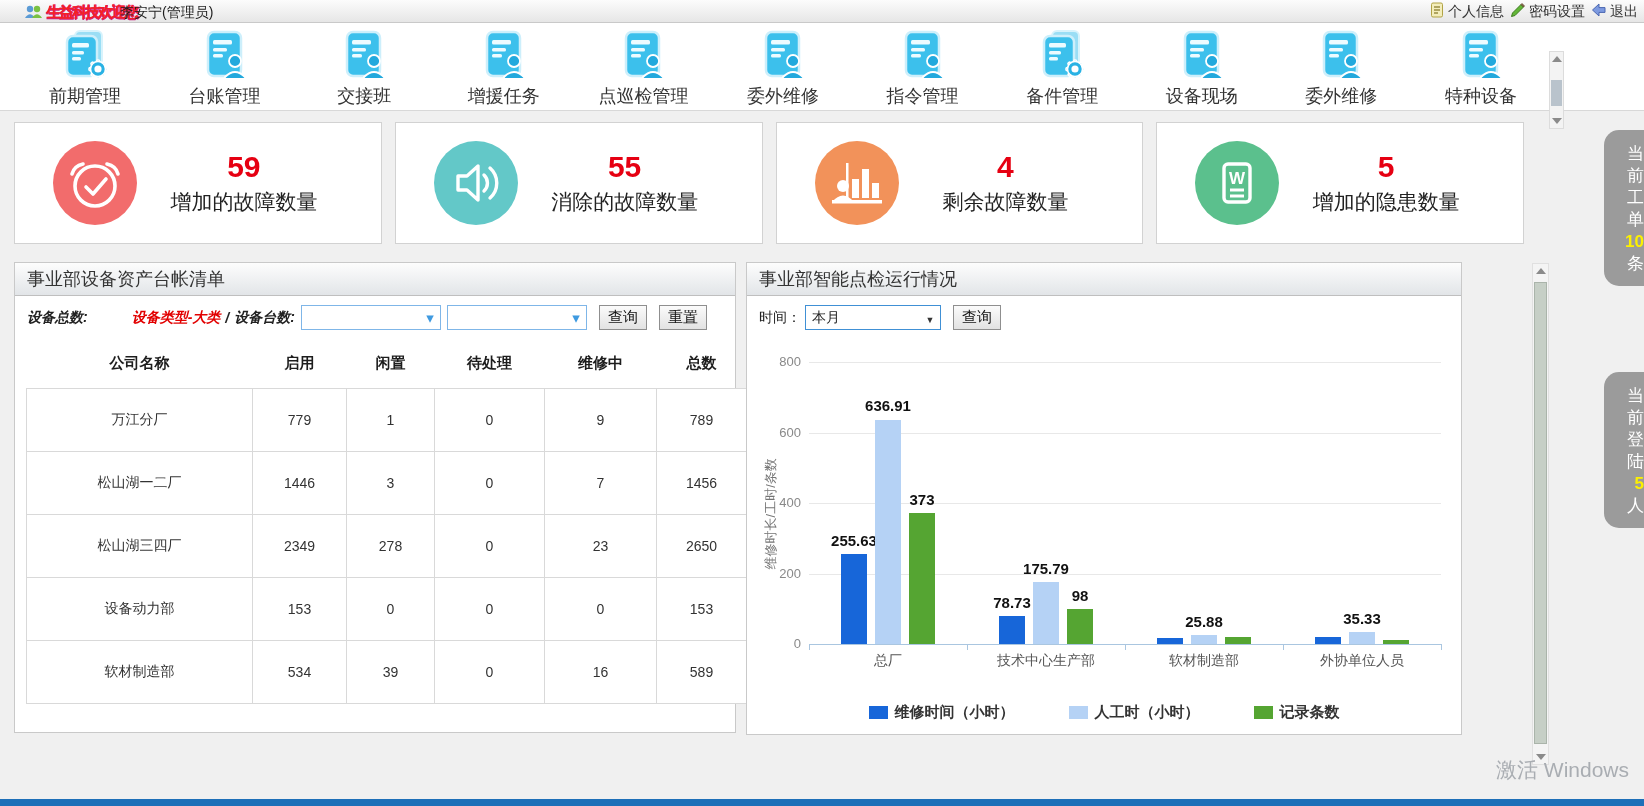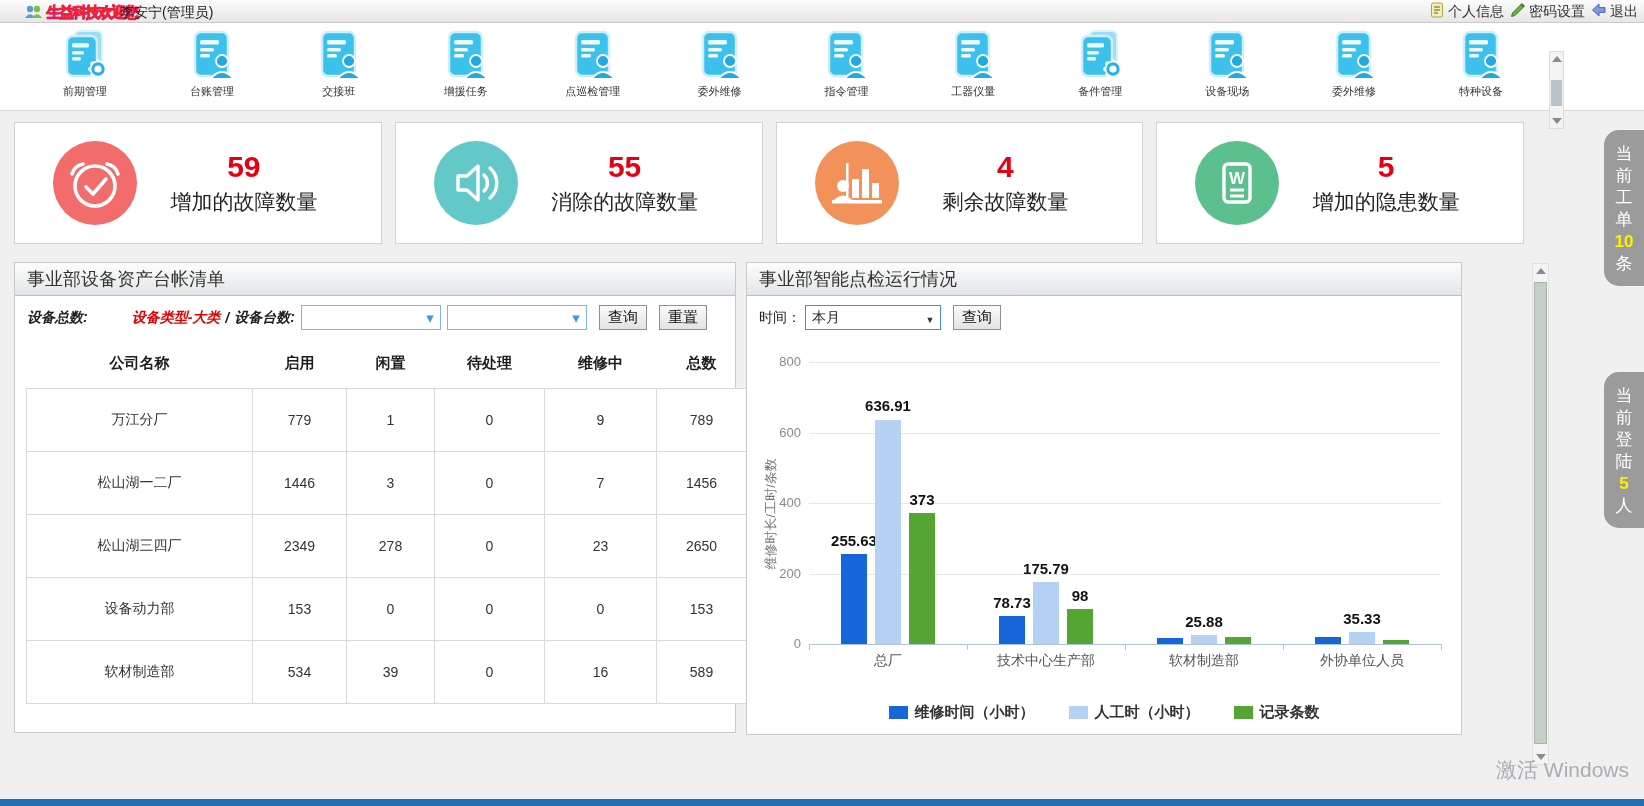--- a/index.html
+++ b/index.html
@@ -23,21 +23,21 @@
   .left-strip { position:absolute; left:0; top:0; width:8px; height:111px;
     background:linear-gradient(#97a4b2 0%, #51616f 30%, #2b3a4a 100%); }
 
   
   .toolbar { position:absolute; left:0; top:23px; width:100%; height:88px; background:#ffffff;
     border-bottom:1px solid #d8d8d8; }
   .toolbar-items { position:absolute; left:30px; right:108px; top:5px; display:flex; justify-content:space-between; }
   .tb-item { display:flex; flex-direction:column; align-items:center; width:110px; cursor:pointer; }
   .tb-icon { width:54px; height:54px; }
   .tb-icon svg { width:54px; height:54px; }
-  .tb-label { margin-top:2px; font-size:11px; color:#333; white-space:nowrap; }
+  .tb-label { margin-top:2px; font-size:18px; color:#333; white-space:nowrap; }
 
   .mini-scrollbar { position:absolute; left:1549px; top:28px; width:15px; height:78px;
     background:#f3f3f3; border:1px solid #dcdcdc; }
   .mini-scrollbar .thumb { position:absolute; left:1px; top:28px; width:11px; height:26px; background:#b9c3cc; }
   .arr { position:absolute; left:2px; width:0; height:0; border-left:5px solid transparent; border-right:5px solid transparent; }
   .arr.up { top:4px; border-bottom:6px solid #8a8a8a; }
   .arr.down { bottom:4px; border-top:6px solid #8a8a8a; }
 
   
   .cards-row { position:absolute; left:14px; top:122px; width:1510px; height:122px; display:flex; gap:13px; }
@@ -81,32 +81,32 @@
   .gridline { position:absolute; left:0; right:0; height:1px; background:#e8e8e8; }
   .gridline.zero { background:#aac6e0; }
   .ytick { position:absolute; width:46px; text-align:right; font-size:13px; color:#898989; }
   .yaxis-title { position:absolute; left:-32px; top:50%; transform:rotate(-90deg) translateX(28%);
     transform-origin:center; font-size:13px; color:#757575; white-space:nowrap; }
   .bar { position:absolute; bottom:0; width:26px; }
   .bar-label { position:absolute; transform:translateX(-50%); font-size:15px; font-weight:bold; color:#111; white-space:nowrap; }
   .cat-label { position:absolute; top:100%; margin-top:8px; transform:translateX(-50%);
     font-size:14px; color:#555; white-space:nowrap; }
   .xtick { position:absolute; top:100%; width:1px; height:6px; background:#aac6e0; }
-  .legend { position:absolute; left:0; right:0; bottom:14px; display:flex; justify-content:center; gap:34px; }
+  .legend { position:absolute; left:0; right:0; bottom:14px; display:flex; justify-content:center; gap:54px; }
   .legend-item { display:flex; align-items:center; gap:7px; font-size:15px; font-weight:bold; color:#333; }
   .legend-swatch { width:19px; height:13px; }
 
   
   .main-scrollbar { position:absolute; left:1532px; top:263px; width:17px; height:502px;
     background:#f4f4f4; border:1px solid #e0e0e0; }
   .main-scrollbar .thumb { position:absolute; left:1px; top:18px; width:13px; bottom:20px;
     background:#c6cfc6; border:1px solid #aab4aa; }
   .main-scrollbar .arr { left:3px; }
   .side-badge { position:absolute; right:0; width:40px; background:#9b9b9b; color:#fff;
-    border-radius:15px 0 0 15px; text-align:center; padding:13px 0 11px 0;
+    border-radius:15px 0 0 15px; text-align:right; padding:13px 0 11px 0;
     font-size:17px; line-height:22px; cursor:pointer;
     width:40px; word-break:break-all; }
   .side-badge .num { color:#fdf000; font-weight:bold; }
   .side-badge.b0 { top:130px; }
   .side-badge.b1 { top:352px;margin-top:20px; }
   .side-badge .inner { display:inline-block; width:20px; }
 
   .watermark { position:absolute; left:1496px; top:756px; font-size:21px; color:#a9adb2; white-space:nowrap; }
   .bottom-strip { position:absolute; left:0; bottom:0; width:100%; height:7px; background:#1d6fb8; }
 </style>
@@ -234,31 +234,20 @@
         <div class="tb-item">
           <span class="tb-icon"><svg viewBox="0 0 54 54">
               <rect x="10" y="4" width="33" height="44" rx="6" fill="#3cc0ec" stroke="#cdeffb" stroke-width="2.5"></rect>
               <rect x="15" y="12" width="19" height="4.5" rx="1.5" fill="#edfbff"></rect>
               <rect x="15" y="20" width="14" height="3.5" rx="1.5" fill="#edfbff"></rect>
               <rect x="15" y="26" width="10" height="3.5" rx="1.5" fill="#edfbff"></rect>
               <circle cx="37" cy="33" r="6" fill="#22a9dd" stroke="#fff" stroke-width="1.8"></circle>
               <path d="M27 49 q10 -10 20 0 l0 2 -20 0 z" fill="#22a9dd" stroke="#fff" stroke-width="1.8"></path>
             </svg></span>
           <span class="tb-label">指令管理</span>
-        </div>
-        <div class="tb-item">
-          <span class="tb-icon"><svg viewBox="0 0 54 54">
-              <rect x="10" y="4" width="33" height="44" rx="6" fill="#3cc0ec" stroke="#cdeffb" stroke-width="2.5"></rect>
-              <rect x="15" y="12" width="19" height="4.5" rx="1.5" fill="#edfbff"></rect>
-              <rect x="15" y="20" width="14" height="3.5" rx="1.5" fill="#edfbff"></rect>
-              <rect x="15" y="26" width="10" height="3.5" rx="1.5" fill="#edfbff"></rect>
-              <circle cx="37" cy="33" r="6" fill="#22a9dd" stroke="#fff" stroke-width="1.8"></circle>
-              <path d="M27 49 q10 -10 20 0 l0 2 -20 0 z" fill="#22a9dd" stroke="#fff" stroke-width="1.8"></path>
-            </svg></span>
-          <span class="tb-label">工器仪量</span>
         </div>
         <div class="tb-item">
           <span class="tb-icon"><svg viewBox="0 0 54 54">
               <rect x="17" y="3" width="27" height="36" rx="5" fill="#9adef5" stroke="#d7f3fc" stroke-width="2"></rect>
               <rect x="9" y="8" width="30" height="40" rx="6" fill="#3cc0ec" stroke="#cdeffb" stroke-width="2.5"></rect>
               <rect x="14" y="15" width="17" height="4.5" rx="1.5" fill="#edfbff"></rect>
               <rect x="14" y="23" width="12" height="3.5" rx="1.5" fill="#edfbff"></rect>
               <rect x="14" y="29" width="9" height="3.5" rx="1.5" fill="#edfbff"></rect>
               <g fill="#29b2e4" stroke="#fff" stroke-width="1.6">
                 <rect x="38.6" y="32" width="3" height="18" rx="1.2"></rect>

